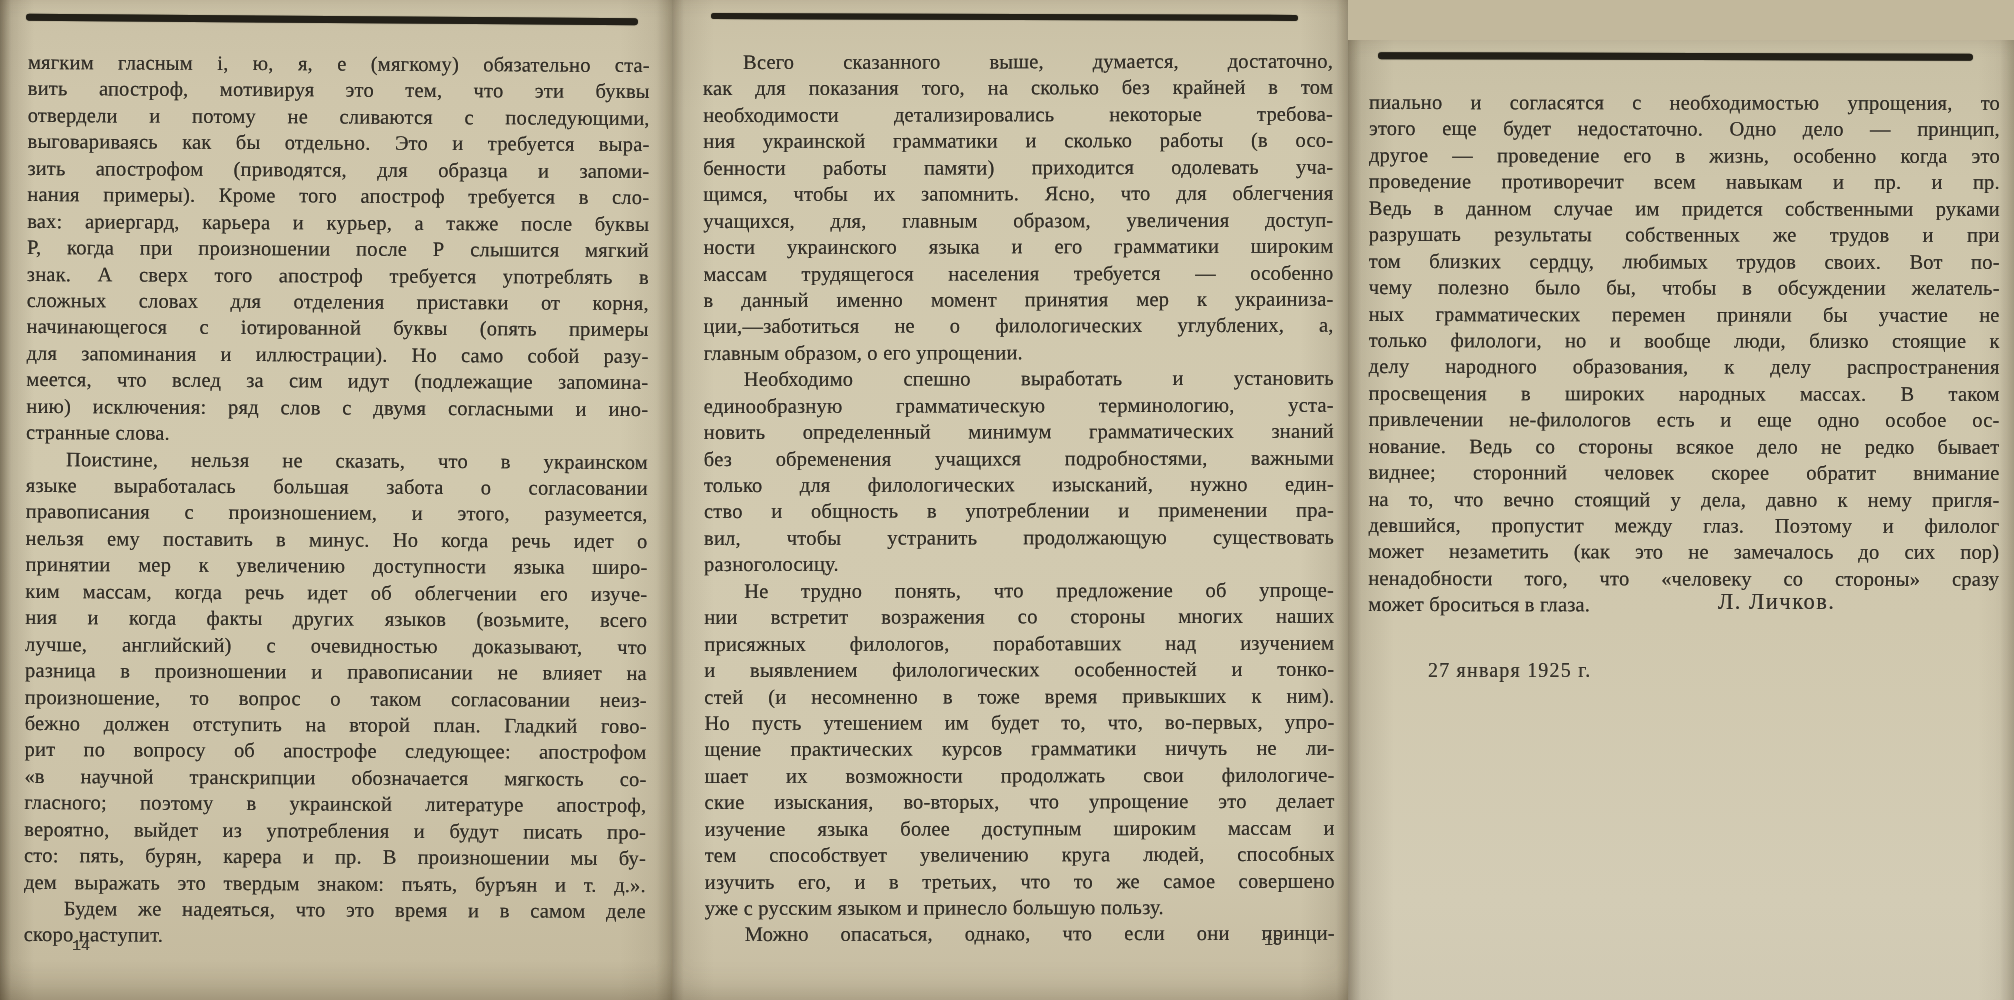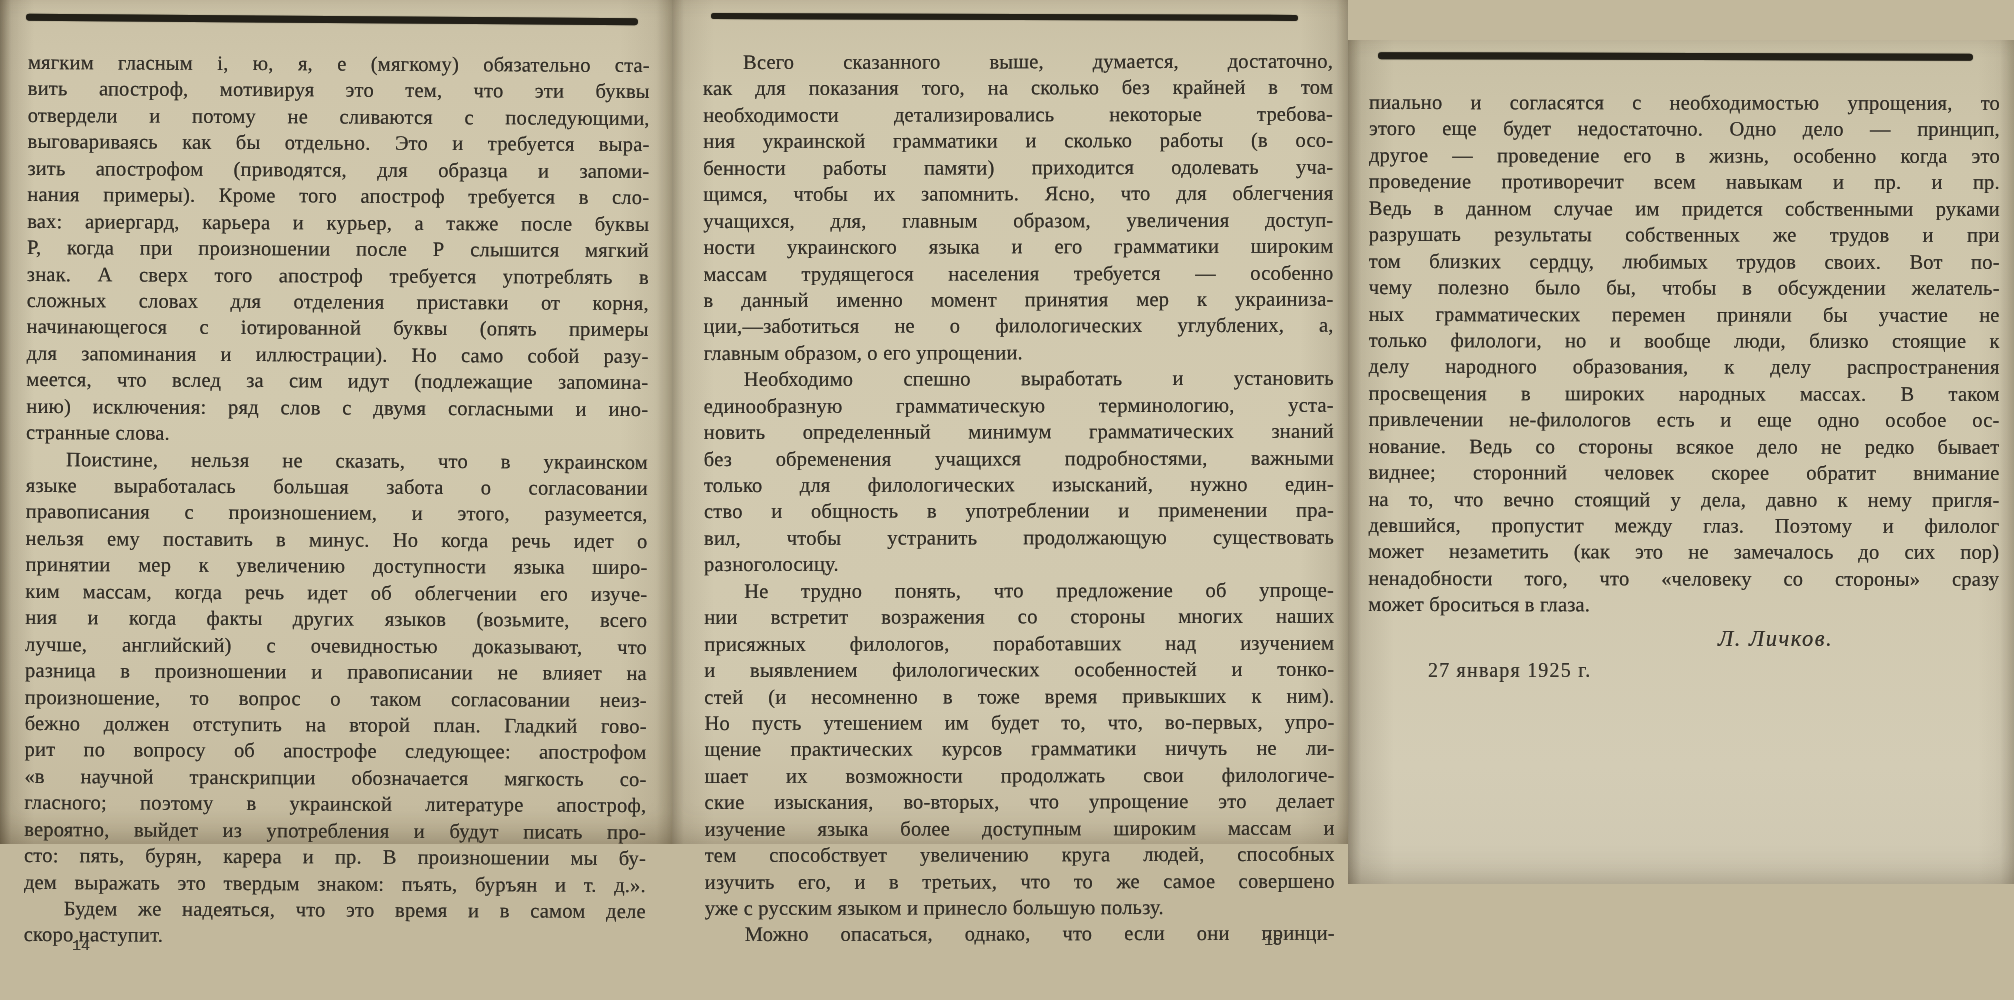--- a/index.html
+++ b/index.html
@@ -3,21 +3,21 @@
 <meta charset="utf-8">
 <style>
   html,body { margin:0; padding:0; }
   body {
     width:2014px; height:1000px; overflow:hidden;
     background:#c2b89c;
     font-family:"Liberation Serif","DejaVu Serif",serif;
   }
   .spread { position:relative; width:2014px; height:1000px; }
 
-  .page { position:absolute; top:0; height:844px; }
+  .page { position:absolute; top:0; height:1000px; }
   .page-1 {
     left:0; width:672px;
     background:
       linear-gradient(90deg, rgba(56,44,26,0.50) 0px, rgba(56,44,26,0.14) 11px, rgba(56,44,26,0) 34px),
       linear-gradient(270deg, rgba(66,54,32,0.30) 0px, rgba(66,54,32,0.08) 16px, rgba(66,54,32,0) 52px),
       linear-gradient(180deg, #cac1a6 0%, #cfc6ab 9%, #d1c9ae 48%, #ccc3a8 80%, #c5bb9f 96%, #b9ae92 100%);
   }
   .page-2 {
     left:672px; width:676px;
     background:
@@ -67,22 +67,22 @@
 
   .page-number {
     position:absolute; color:#3a362e; font-size:15px;
     text-shadow:0 0 0.6px rgba(58,54,46,0.8);
     font-family:Liberation Mono, monospace;
   }
   .page-1 .page-number { left:72px;  top:938px; }
   .page-2 .page-number { left:592px; top:933px; }
 
   .signature {
-    position:absolute; left:370px; top:586px;
-    font-style:italic; font-size:22.5px; letter-spacing:1.5px; color:#35312a;
+    position:absolute; left:370px; top:549px;
+    font-size:22.5px; letter-spacing:1.5px; color:#35312a;
     text-shadow:0 0 0.6px rgba(53,49,42,0.8);
   }
   .date-line {
     position:absolute; left:80px; top:619px;
     font-size:20px; letter-spacing:1.2px; color:#38342c;
     text-shadow:0 0 0.5px rgba(56,52,44,0.8);
   }
 </style>
 </head>
 <body>

